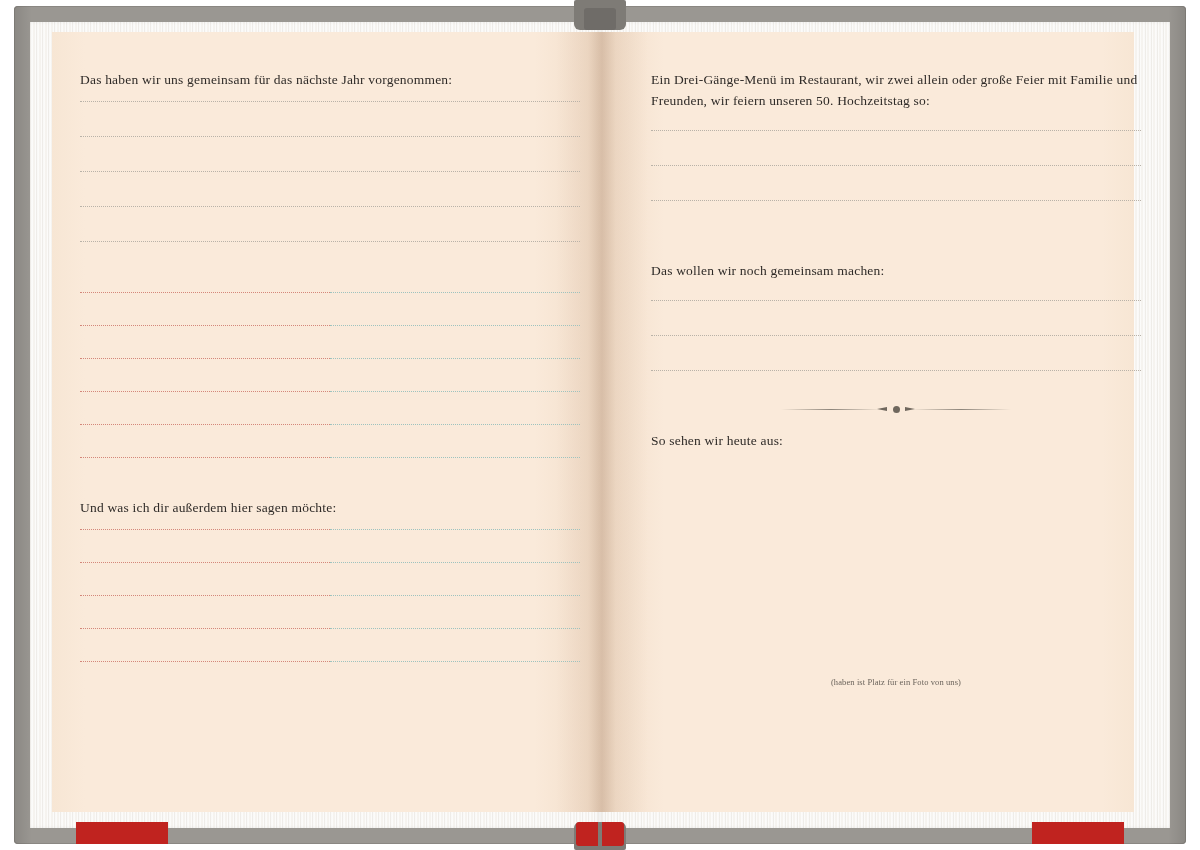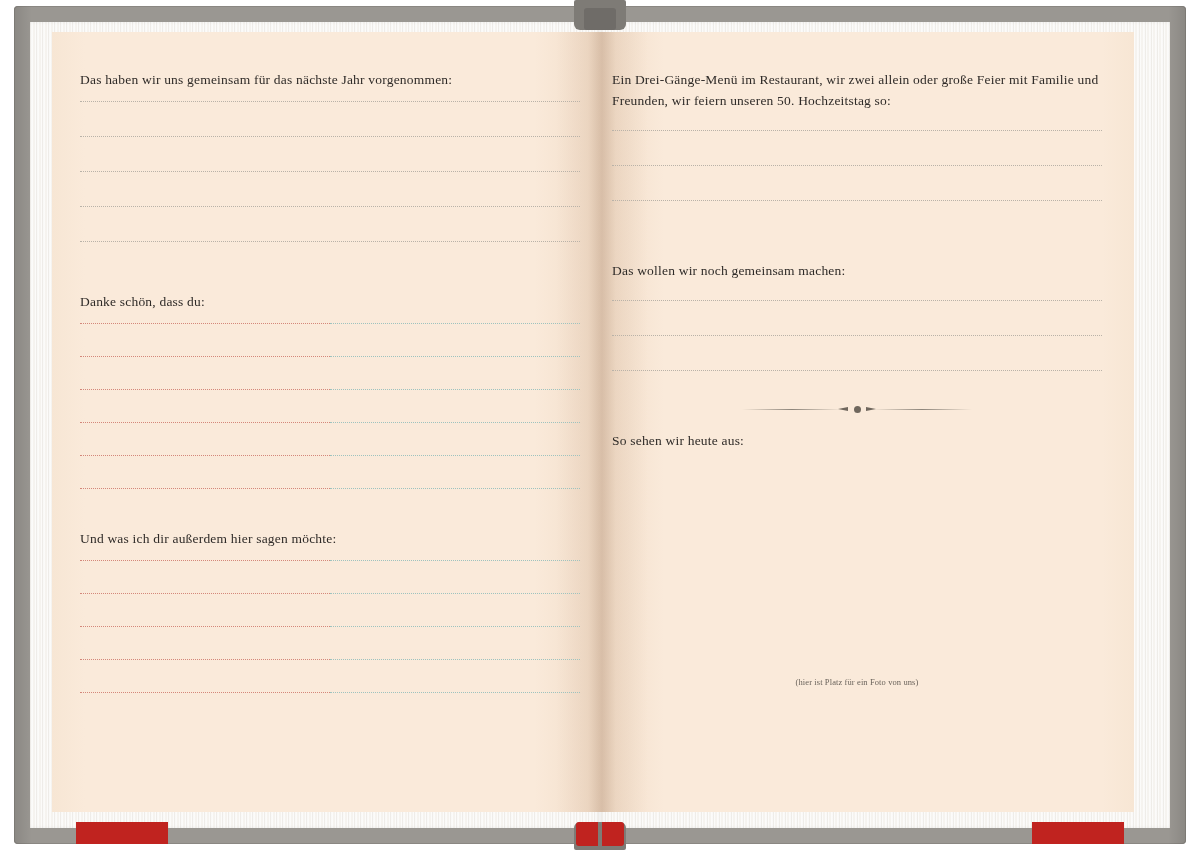--- a/index.html
+++ b/index.html
@@ -162,21 +162,21 @@
     width: 1200px;
     height: 800px;
     pointer-events: none;
     text-decoration: underline;
   }
   .col {
     position: absolute;
     pointer-events: auto;
   }
   .col.left  { left: 80px;  top: 70px; width: 500px; }
-  .col.right { left: 612px; top: 70px; width: 490px; }
+  .col.right { left: 651px; top: 70px; width: 490px; }
 
   .prompt {
     font-family: "Liberation Serif", serif;
     font-size: 13.5px;
     color: #2f2b28;
     letter-spacing: 0.2px;
     line-height: 1.55;
     margin: 0 0 10px 0;
   }
 
@@ -306,21 +306,20 @@
         <div class="rule-row">
             <div class="rule"></div>
           </div>
         <div class="rule-row">
             <div class="rule"></div>
           </div>
       </div>
 
       <div class="gap-md"></div>
 
-      <div class="prompt">Danke schön, dass du:</div>
       <div class="lines">
         <div class="rule-split">
             <div class="half a"></div>
             <div class="half b"></div>
           </div>
         <div class="rule-split">
             <div class="half a"></div>
             <div class="half b"></div>
           </div>
         <div class="rule-split">
@@ -406,18 +405,18 @@
         <div class="tip l"></div>
         <div class="dot"></div>
         <div class="tip r"></div>
         <div class="bar r"></div>
       </div>
 
       <div class="prompt center">So sehen wir heute aus:</div>
 
       <div class="photo-area"></div>
 
-      <div class="photo-caption">(hier ist Platz für ein Foto von uns)</div>
+      <div class="photo-caption">(haben ist Platz für ein Foto von uns)</div>
 
     </div>
 
   </div>
 </div>
 
 </body></html>

